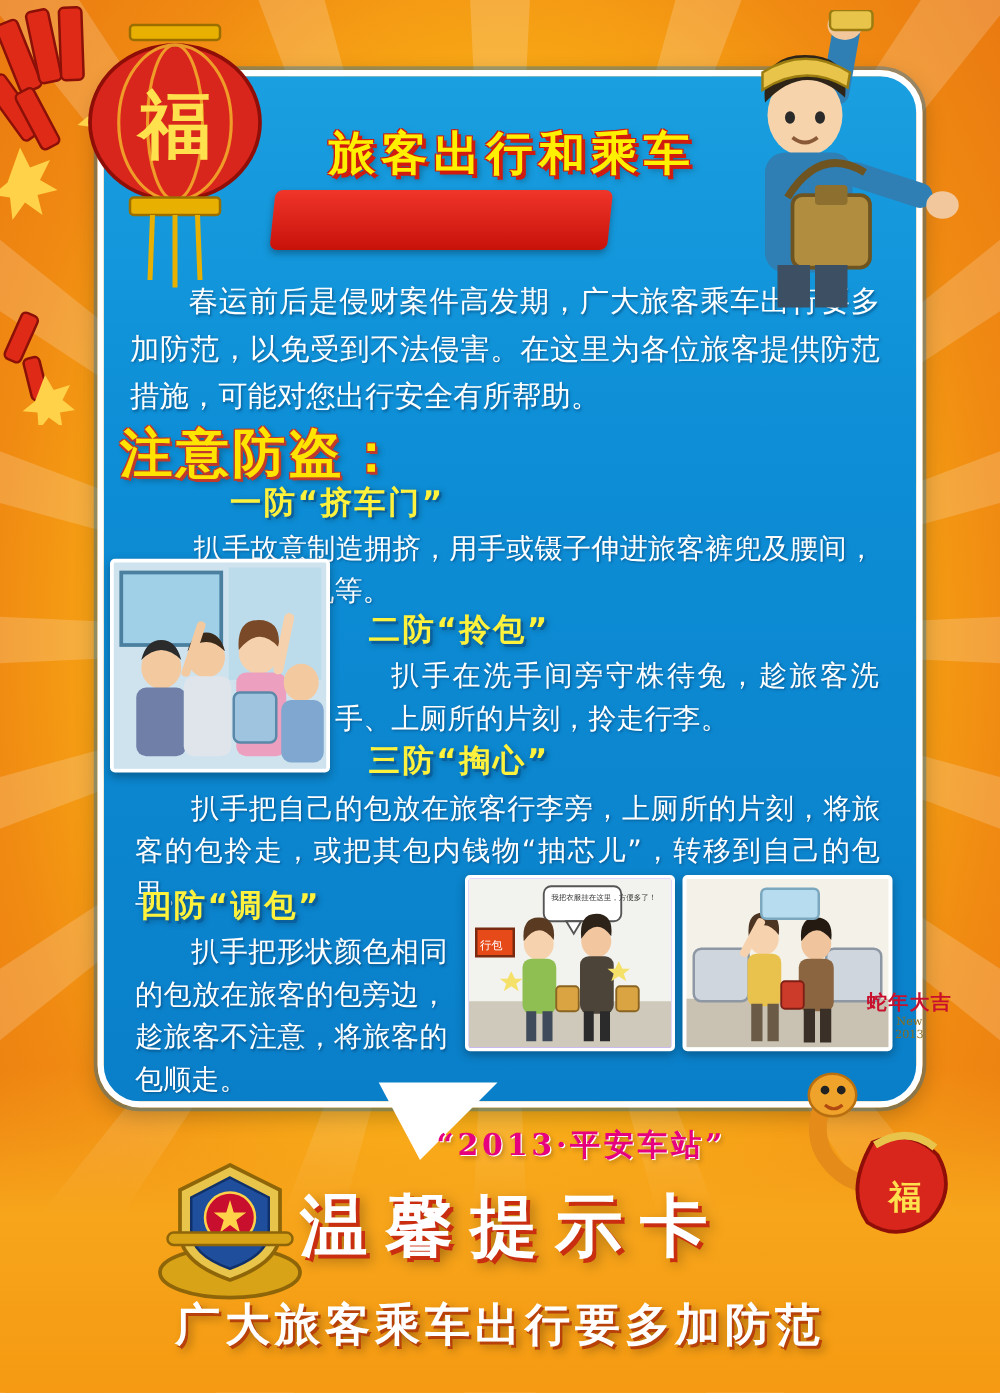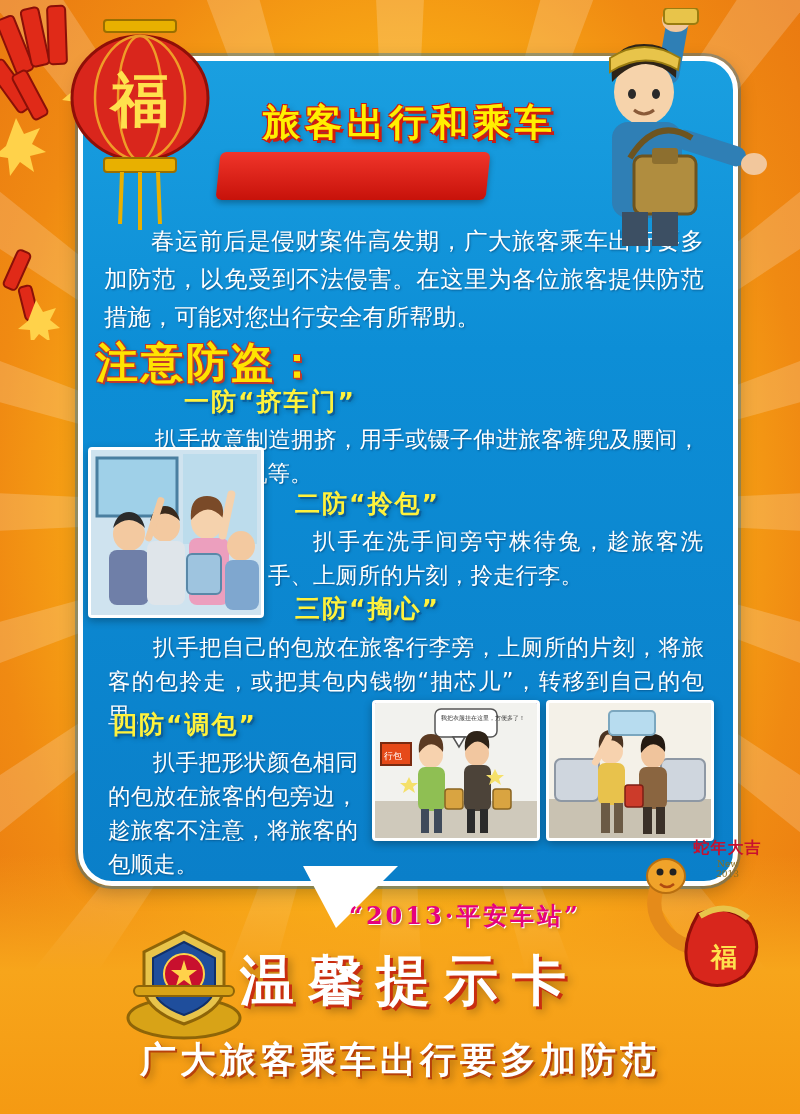--- a/index.html
+++ b/index.html
@@ -117,21 +117,21 @@
     font-size:36px;font-weight:bold;color:#ffffff;letter-spacing:4px;
     font-family:"DejaVu Sans", sans-serif;
     text-shadow:2px 2px 0 #b8410a, 4px 4px 8px rgba(0,0,0,.35);
   }
   
   .badge{position:absolute;left:120px;top:922px;width:128px;height:120px;}
   
   .lantern{position:absolute;left:60px;top:18px;width:150px;height:190px;}
   .crackers{position:absolute;left:0px;top:0px;width:190px;height:230px;}
   .blessing-bag{position:absolute;left:640px;top:840px;width:110px;height:120px;}
-  .newyear-logo{position:absolute;left:680px;top:838px;width:95px;height:60px;
+  .newyear-logo{position:absolute;left:680px;top:792px;width:95px;height:60px;
     font-family:"DejaVu Serif", serif;color:#b8860b;font-size:11px;text-align:center;}
   
   .ny-cn{font-size:16px;font-weight:bold;color:#c8102e;letter-spacing:1px;}
   .ny-en{font-size:9px;color:#8a6d1f;}
 </style>
 </head>
 <body>
 
 <div id="poster">
 

